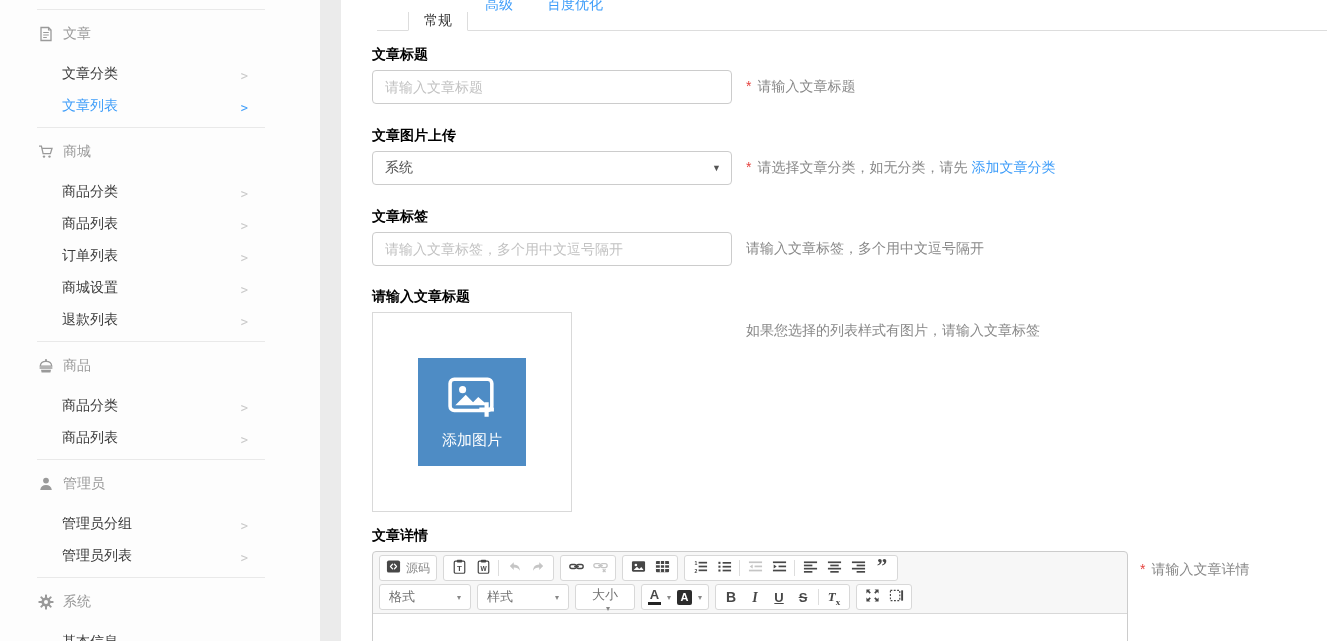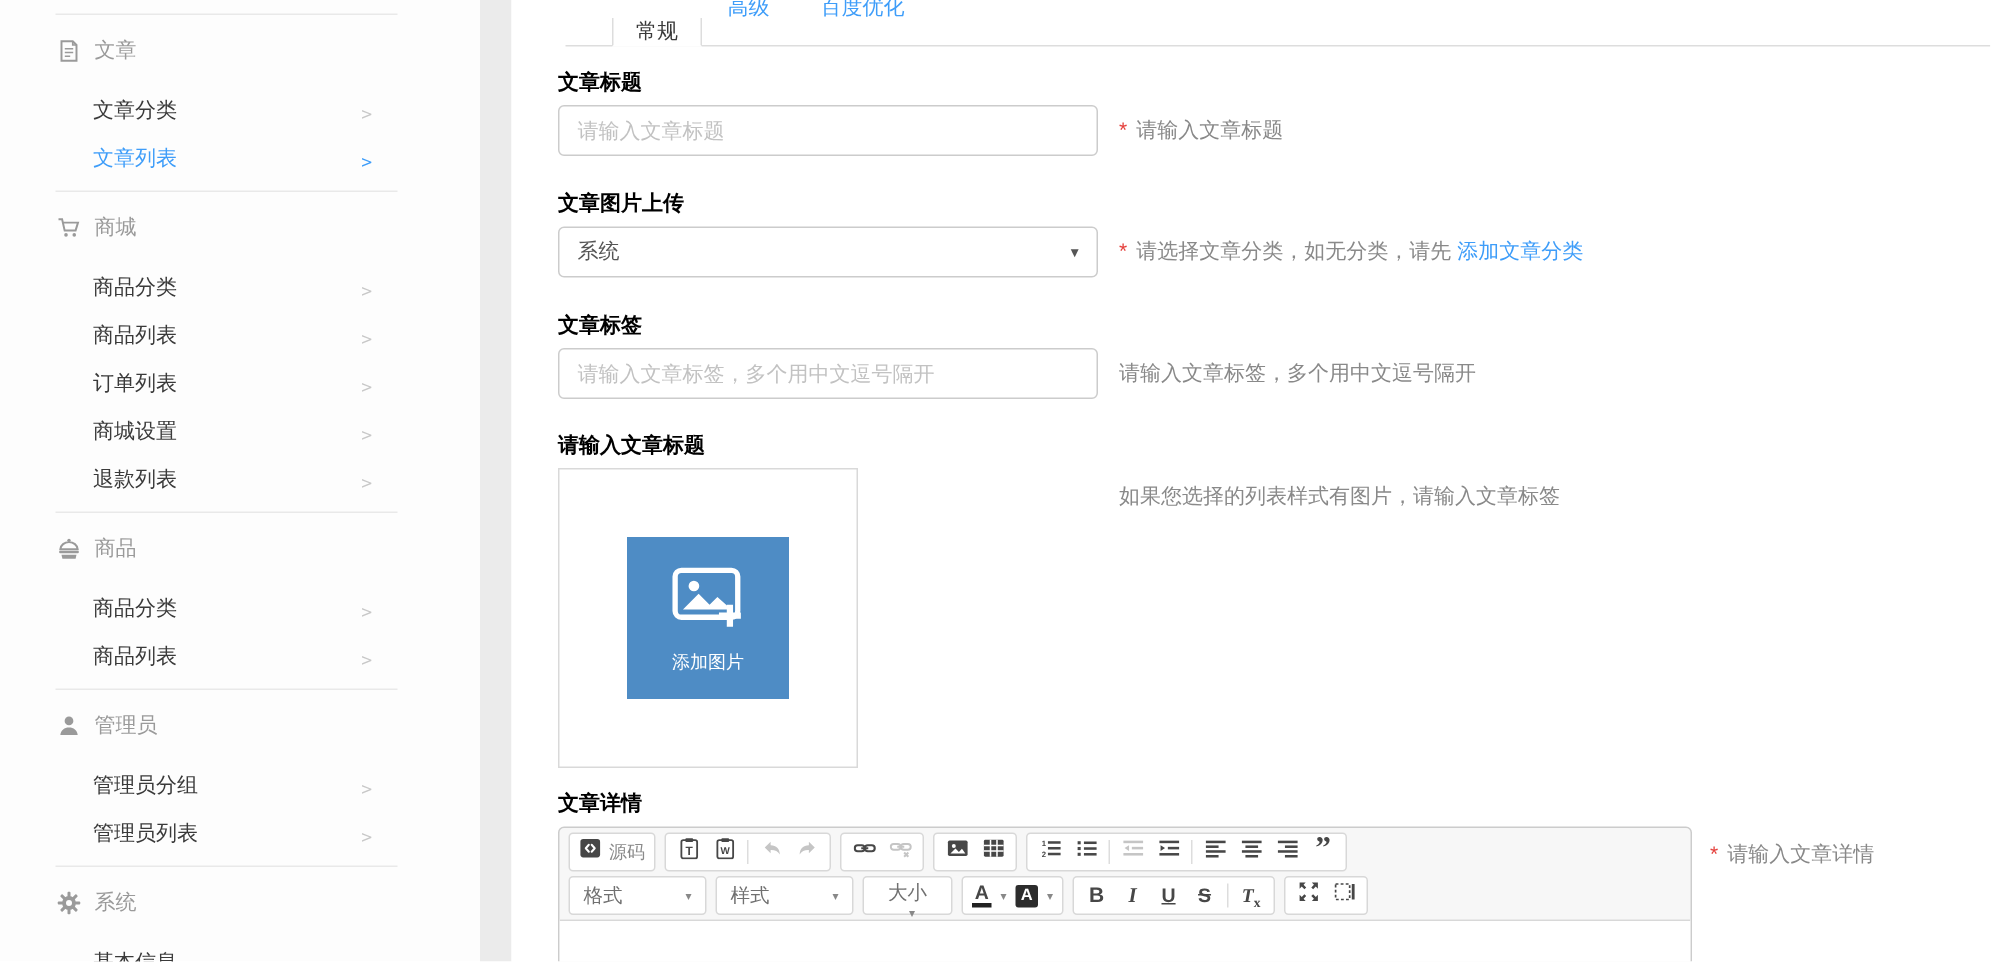--- a/index.html
+++ b/index.html
@@ -40,21 +40,21 @@
   .select-box { height:34px; border:1px solid #ccc; border-radius:4px; display:flex; align-items:center; justify-content:space-between; padding:0 10px 0 12px; font-size:14px; color:#555; cursor:pointer; background:#fff; }
   .select-caret { font-size:9px; color:#555; }
   .hint { margin-left:14px; font-size:14px; color:#898989; white-space:nowrap; }
   .hint.pt { padding-top:10px; }
   .star { color:var(--red); margin-right:6px; }
   .hint a.link { color:var(--accent); text-decoration:none; cursor:pointer; margin-left:4px; }
 
   
   .upload-box { width:200px; height:200px; border:1px solid #d9d9d9; background:#fff; display:flex; align-items:center; justify-content:center; cursor:pointer; }
   .upload-tile { width:108px; height:108px; background:var(--tile); display:flex; flex-direction:column; align-items:center; justify-content:center; cursor:pointer; }
-  .upload-text { color:#fff; font-size:12px; margin-top:5px; }
+  .upload-text { color:#fff; font-size:15px; margin-top:5px; }
 
   
   .editor { border:1px solid #ccc; border-radius:4px; background:#f7f7f7; overflow:hidden; }
   .tb-row { padding:3px 6px 0 6px; display:flex;text-align:center; }
   .tb-group { background:#fff; border:1px solid #d8d8d8; border-radius:3px; display:flex; align-items:center; padding:1px 3px; margin-right:6px; height:26px; }
   .tb-btn { min-width:24px; height:22px; display:flex; align-items:center; justify-content:center; color:#474747; cursor:pointer; padding:0 3px; }
   .tb-btn.disabled { color:#c5c5c5; cursor:default; }
   .tb-btn .lbl { font-size:12px; color:#8a8a8a; margin-left:5px; }
   .tb-sep { width:1px; height:16px; background:#ddd; margin:0 3px; flex:none; }
   .tb-select { justify-content:space-between; padding:0 6px; font-size:13px; color:#707070; }

